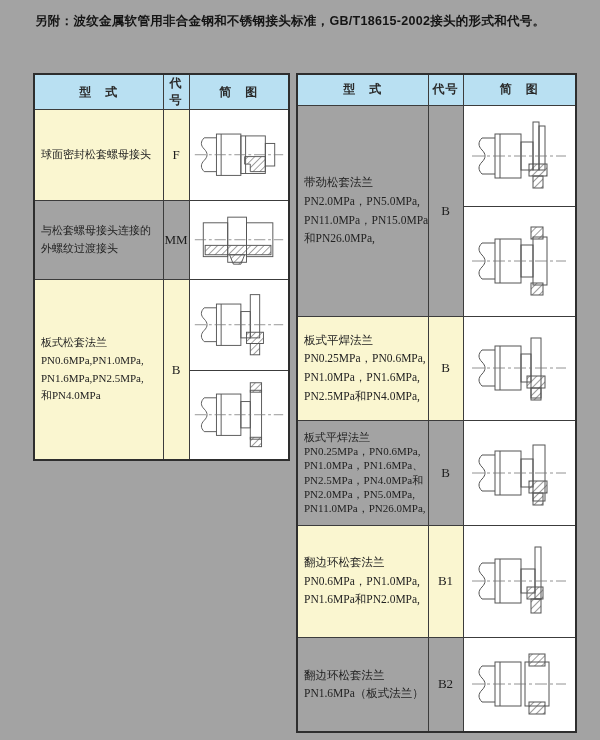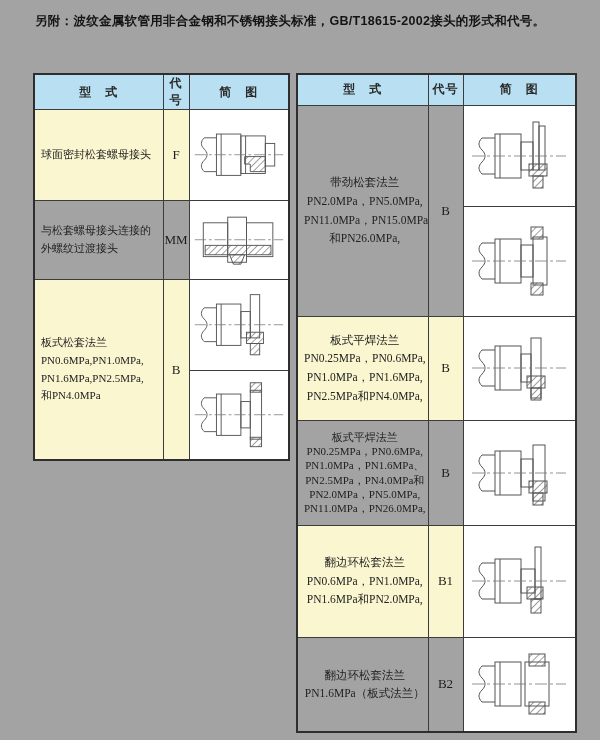--- a/index.html
+++ b/index.html
@@ -23,21 +23,21 @@
   .tbl-right{left:296px;width:279px;}
   th.hd{
     background:#b9e0f2;font-weight:bold;color:#2a2a2a;
     font-size:12px;text-align:center;padding:0;letter-spacing:1px;
     font-family:"Liberation Serif","DejaVu Serif",serif;
   }
   td.c-type{
     padding:2px 2px 2px 6px;vertical-align:middle;color:#222;
     font-family:"Liberation Serif","DejaVu Serif",serif;font-size:11px;
   }
-  .tbl-right td.c-type{font-size:11.5px;text-align:center;}
+  .tbl-right td.c-type{font-size:11.5px;}
   .tline{line-height:1.62;white-space:nowrap;}
   tr.tight .tline{line-height:1.3;font-size:11px;}
   td.c-code{
     text-align:center;vertical-align:middle;color:#1d1d1d;
     font-family:"Liberation Serif","DejaVu Serif",serif;font-size:13px;padding:0;
   }
   td.c-sketch{padding:0;text-align:center;vertical-align:middle;background:#fff;}
   td.hl{background:#faf6d0;}
   .split{display:flex;flex-direction:column;width:100%;height:100%;}
   .half{display:flex;align-items:center;justify-content:center;}

